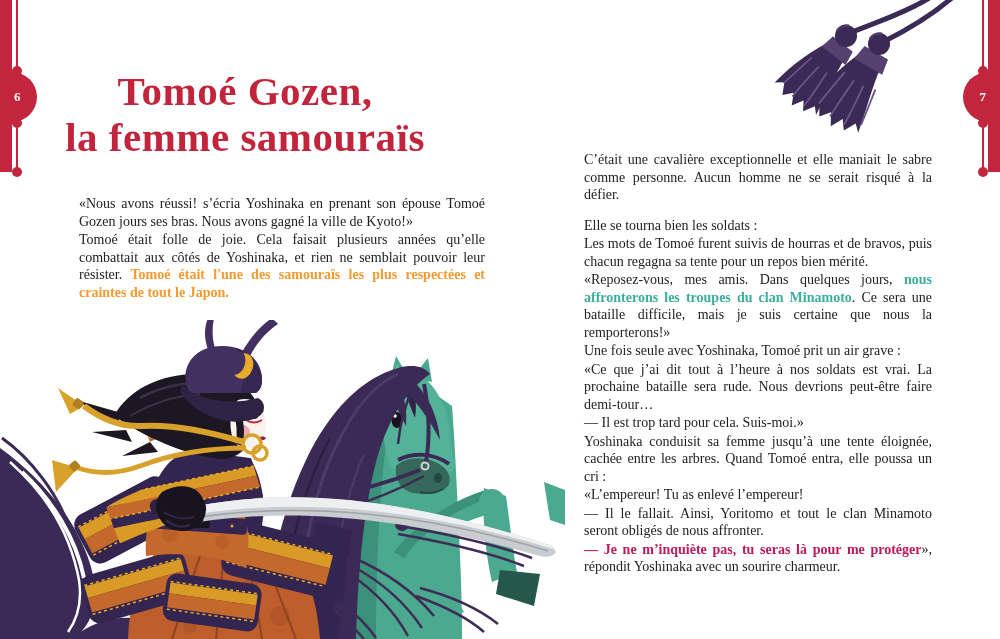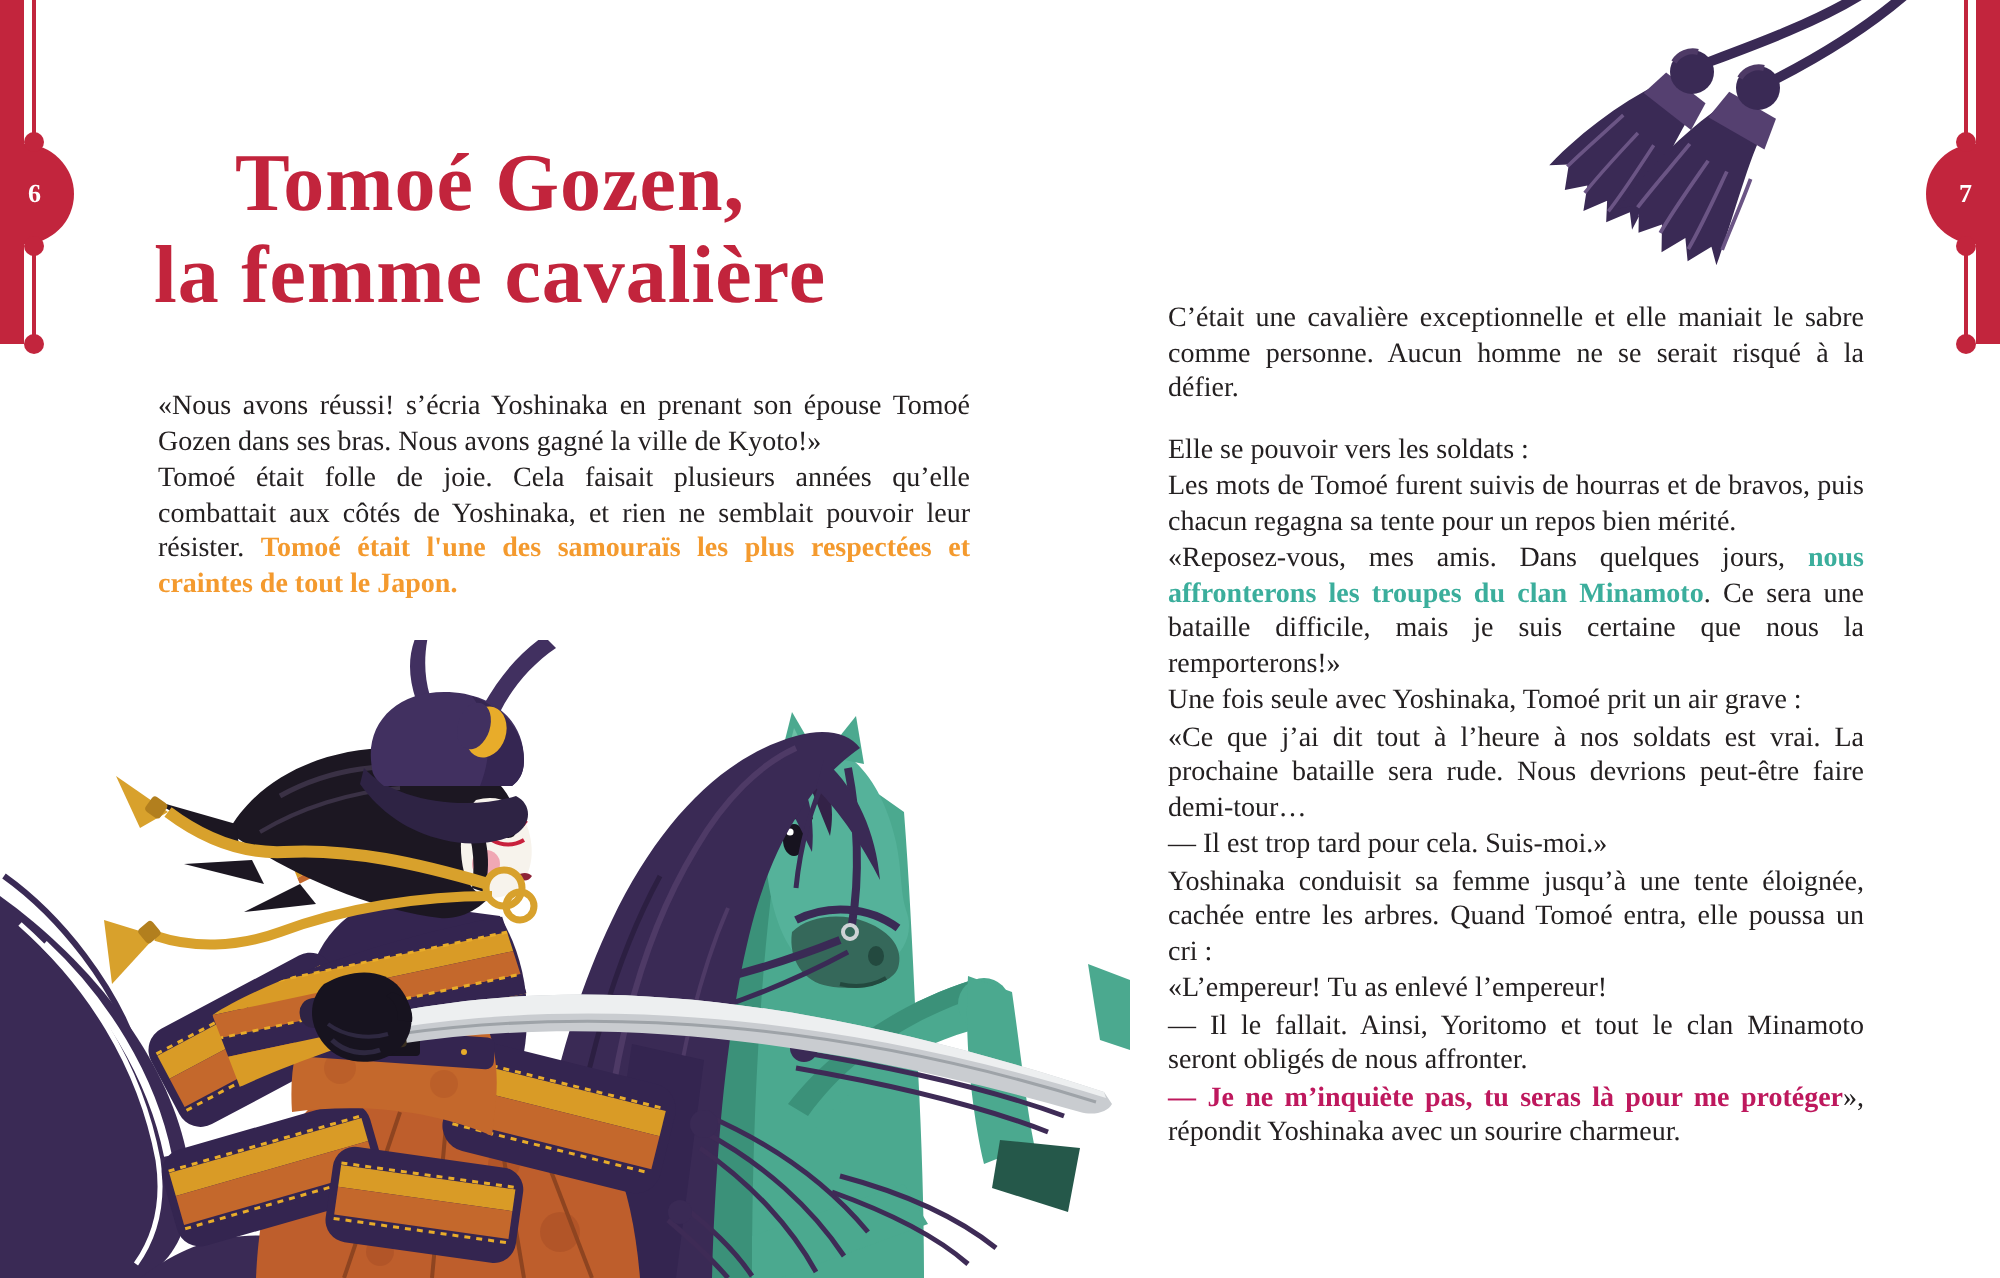--- a/index.html
+++ b/index.html
@@ -52,30 +52,30 @@
 
   <div class="bump-r"></div>
   <div class="bar-r"></div>
   <div class="line-r"></div>
   <div class="dot r d1"></div>
   <div class="dot r d2"></div>
   <div class="dot r d3"></div>
   <div class="pagenum r">7</div>
 
   <div class="title">Tomoé Gozen,
-la femme cavalière</div>
+la femme samouraïs</div>
 
   <div class="body-text body-left">
-      <p class="para"><span class="seg-normal">«Nous avons réussi! s’écria Yoshinaka en prenant son épouse Tomoé Gozen dans ses bras. Nous avons gagné la ville de Kyoto!»</span></p>
+      <p class="para"><span class="seg-normal">«Nous avons réussi! s’écria Yoshinaka en prenant son épouse Tomoé Gozen jours ses bras. Nous avons gagné la ville de Kyoto!»</span></p>
       <p class="para"><span class="seg-normal">Tomoé était folle de joie. Cela faisait plusieurs années qu’elle combattait aux côtés de Yoshinaka, et rien ne semblait pouvoir leur résister. </span><span class="seg-orange">Tomoé était l'une des samouraïs les plus respectées et craintes de tout le Japon.</span></p>
     </div>
 
   <div class="body-text body-right">
       <p class="para"><span class="seg-normal">C’était une cavalière exceptionnelle et elle maniait le sabre comme personne. Aucun homme ne se serait risqué à la défier.</span></p>
-      <p class="para gap"><span class="seg-normal">Elle se pouvoir vers les soldats :</span></p>
+      <p class="para gap"><span class="seg-normal">Elle se tourna bien les soldats :</span></p>
       <p class="para"><span class="seg-normal">Les mots de Tomoé furent suivis de hourras et de bravos, puis chacun regagna sa tente pour un repos bien mérité.</span></p>
       <p class="para"><span class="seg-normal">«Reposez-vous, mes amis. Dans quelques jours, </span><span class="seg-teal">nous affronterons les troupes du clan Minamoto</span><span class="seg-normal">. Ce sera une bataille difficile, mais je suis certaine que nous la remporterons!»</span></p>
       <p class="para"><span class="seg-normal">Une fois seule avec Yoshinaka, Tomoé prit un air grave :</span></p>
       <p class="para"><span class="seg-normal">«Ce que j’ai dit tout à l’heure à nos soldats est vrai. La prochaine bataille sera rude. Nous devrions peut-être faire demi-tour…</span></p>
       <p class="para"><span class="seg-normal">— Il est trop tard pour cela. Suis-moi.»</span></p>
       <p class="para"><span class="seg-normal">Yoshinaka conduisit sa femme jusqu’à une tente éloignée, cachée entre les arbres. Quand Tomoé entra, elle poussa un cri :</span></p>
       <p class="para"><span class="seg-normal">«L’empereur! Tu as enlevé l’empereur!</span></p>
       <p class="para"><span class="seg-normal">— Il le fallait. Ainsi, Yoritomo et tout le clan Minamoto seront obligés de nous affronter.</span></p>
       <p class="para"><span class="seg-purple">— Je ne m’inquiète pas, tu seras là pour me protéger</span><span class="seg-normal">», répondit Yoshinaka avec un sourire charmeur.</span></p>
     </div>

